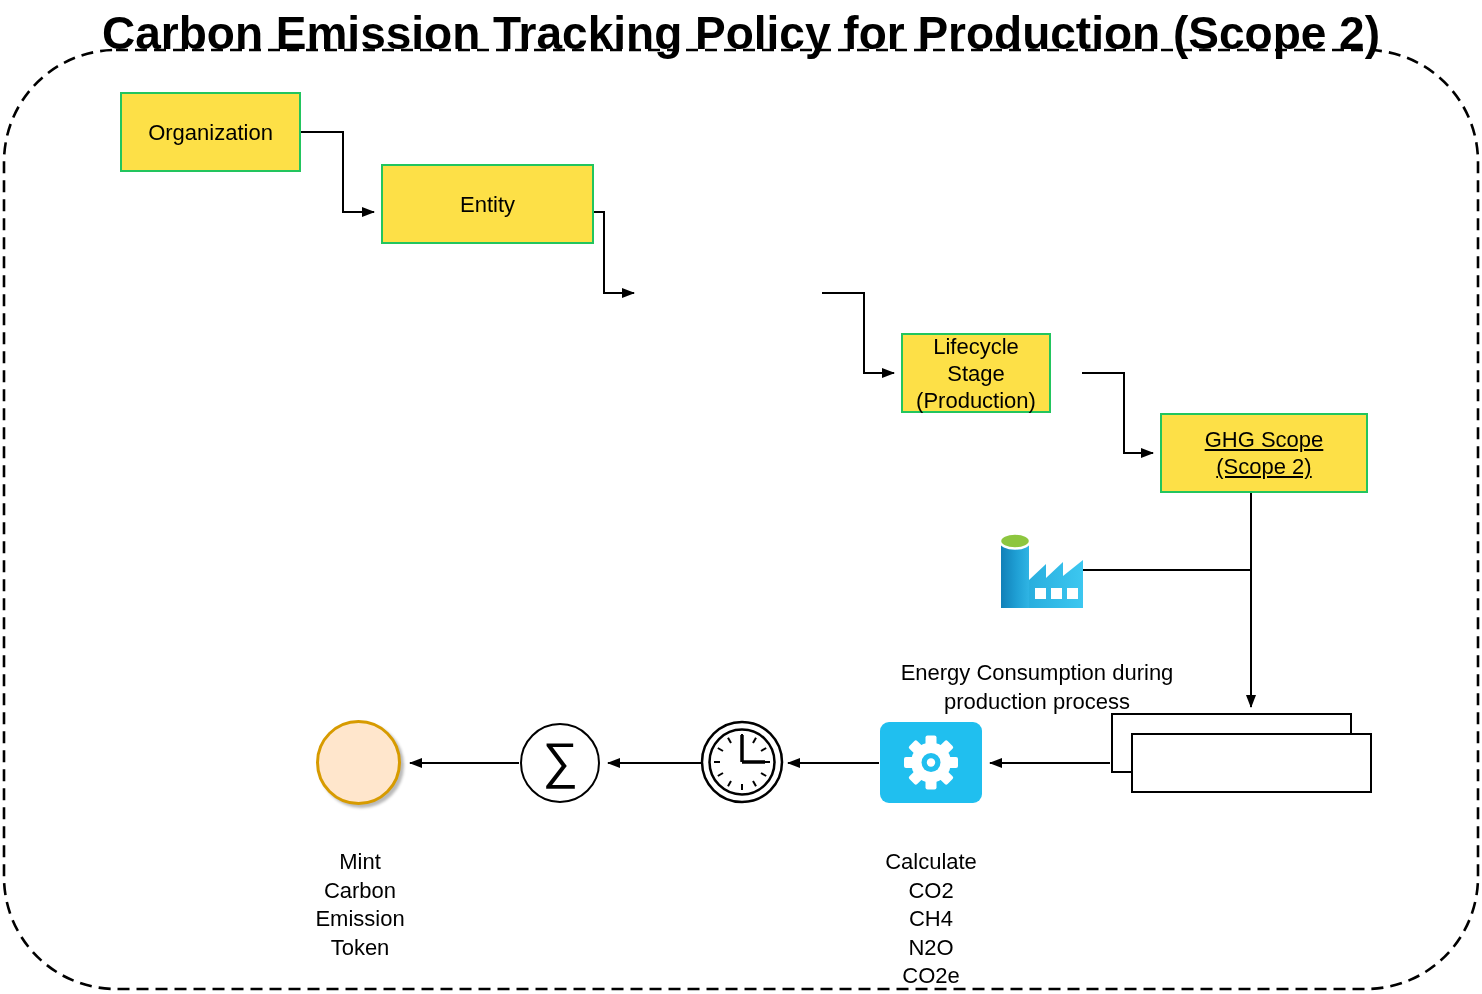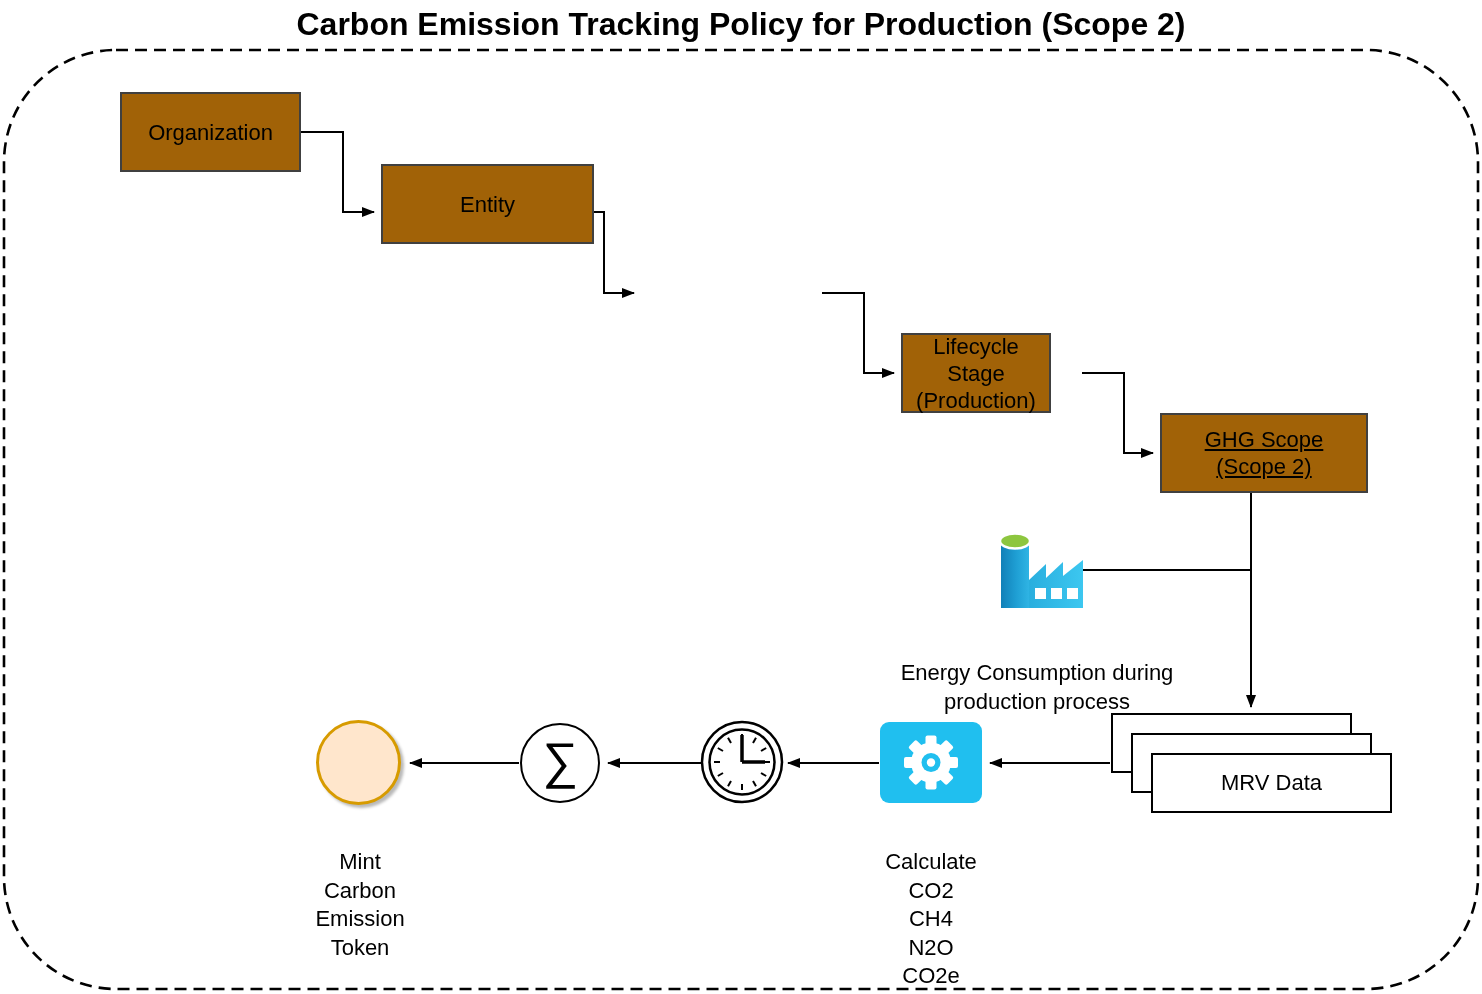--- a/index.html
+++ b/index.html
@@ -7,29 +7,29 @@
     position:relative;
     width:1482px;height:994px;
     background:#fff;
     font-family:"Liberation Sans", sans-serif;
     color:#000;
     overflow:hidden;
   }
   .title{
     position:absolute;left:0;top:6px;width:1482px;
     text-align:center;
-    font-size:32px;font-weight:bold;
+    font-size:46px;font-weight:bold;
     letter-spacing:0px;
     color:#000;
   }
   svg.overlay{position:absolute;left:0;top:0;width:1482px;height:994px;}
   .node{
     position:absolute;
-    background:#a16207;
-    border:2px solid #404040;
+    background:#fde047;
+    border:2px solid #22c55e;
     display:flex;align-items:center;justify-content:center;
     text-align:center;
     font-size:22px;line-height:27px;
     white-space:pre-line;
     box-sizing:border-box;
   }
   .mrv-sheet{
     position:absolute;
     width:241px;height:60px;
     background:#fff;border:2px solid #000;
@@ -156,23 +156,20 @@
   <div class="node" style="left:1160px;top:413px;width:208px;height:80px;text-decoration:underline;">
     <span>GHG Scope
 (Scope 2)</span>
   </div>
 
   <div class="step-label" style="left:877px;top:627px;width:320px;">Energy Consumption during
 production process</div>
 
   <div class="mrv-sheet" style="left:1111px;top:713px;"></div>
   <div class="mrv-sheet" style="left:1131px;top:733px;"></div>
-  <div class="mrv-sheet" style="left:1151px;top:753px;">
-    <span>MRV Data</span>
-  </div>
 
   <div class="gear-box">
     <svg width="102" height="81" viewBox="0 0 102 81">
       <g transform="translate(51,40.5)" fill="#fff">
         <g>
           <rect x="-5.5" y="-27" width="11" height="12" rx="2"></rect>
           <rect x="-5.5" y="15" width="11" height="12" rx="2"></rect>
           <rect x="-27" y="-5.5" width="12" height="11" rx="2"></rect>
           <rect x="15" y="-5.5" width="12" height="11" rx="2"></rect>
           <g transform="rotate(45)">

